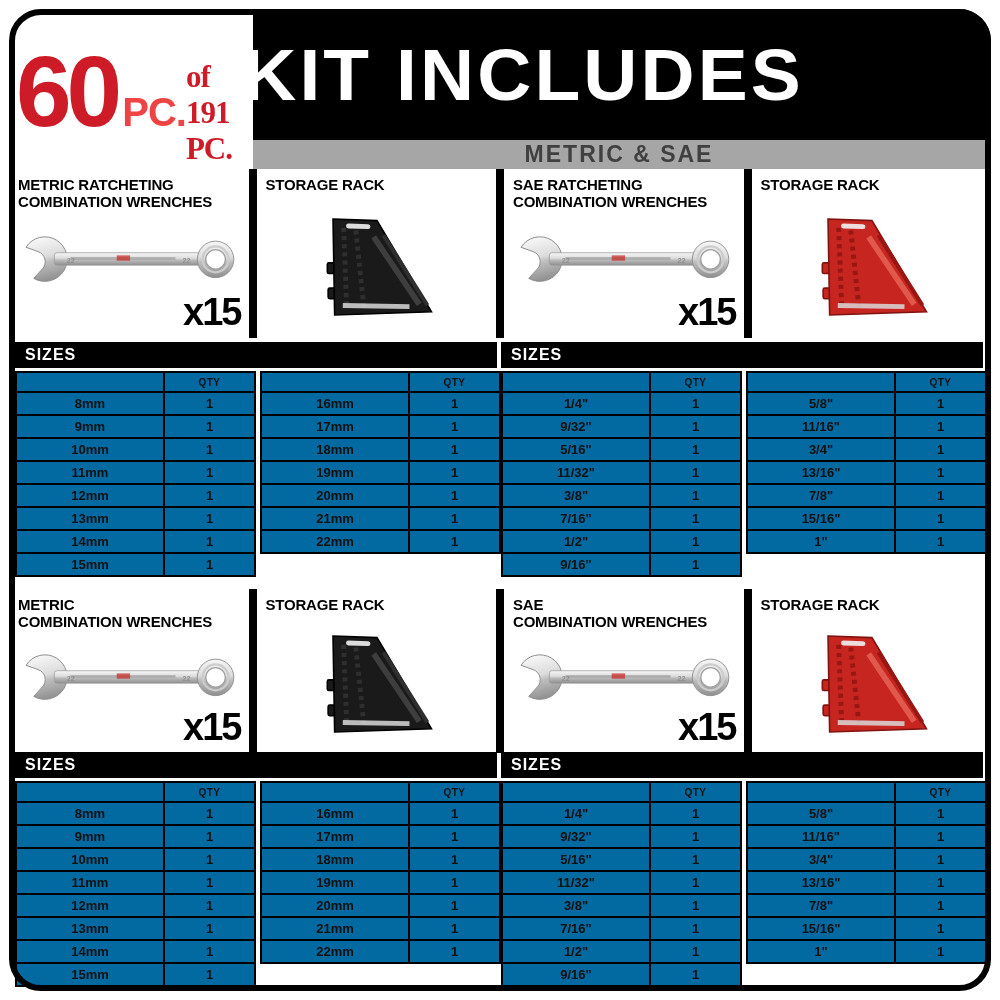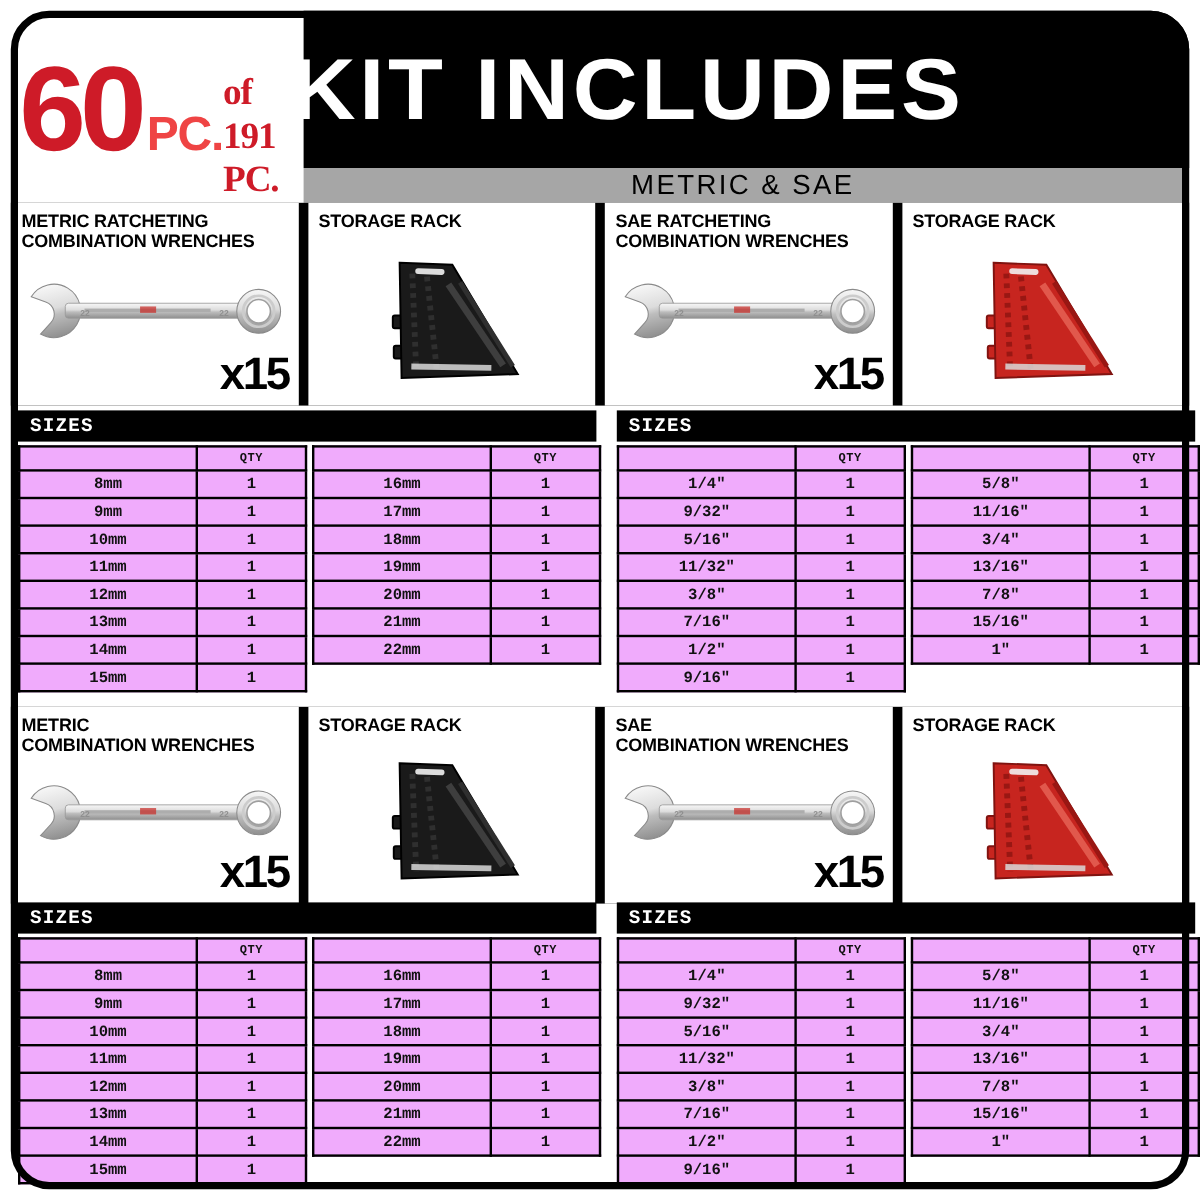--- a/index.html
+++ b/index.html
@@ -17,46 +17,46 @@
   .badge-count{font-size:100px;font-weight:bold;color:#ce1b28;letter-spacing:-5px;}
   .badge-unit{font-size:40px;font-weight:bold;color:#ef4444;margin-left:5px;letter-spacing:-1px;}
   .badge-sub{font-size:31px;font-weight:bold;color:#ce1b28;margin-top:8px;letter-spacing:-1px;align-self:flex-end;margin-right:14px;font-family:Liberation Serif, serif;}
 
   
   .header-block{position:absolute;left:253px;top:9px;width:738px;height:131px;background:#000;
                 border-top-right-radius:32px;display:flex;align-items:center;justify-content:flex-start;z-index:2;}
   .header-title{color:#fff;font-weight:bold;font-size:72px;letter-spacing:3px;transform:scaleX(1.04);}
   .header-band{position:absolute;left:253px;top:140px;width:732px;height:29px;background:#a6a6a6;
                display:flex;align-items:center;justify-content:center;z-index:2;}
-  .header-band-text{color:#000000;font-weight:normal;font-size:23px;letter-spacing:2px;}
+  .header-band-text{color:#404040;font-weight:bold;font-size:23px;letter-spacing:2px;}
 
   
   .panel-row{position:absolute;left:9px;width:982px;background:#000;box-sizing:border-box;
              display:grid;grid-template-columns:repeat(4,1fr);gap:8px;padding:0;z-index:3;}
   #panel-row-0{top:169px;height:169px;}
   #panel-row-1{top:589px;height:164px;text-decoration:underline;}
   .panel{position:relative;background:#fff;overflow:hidden;}
   .panel-title{position:absolute;left:9px;top:8px;right:4px;font-size:15px;font-weight:bold;
                line-height:1.1;letter-spacing:-0.2px;color:#000;z-index:2;text-transform:uppercase;}
   .panel-count{position:absolute;right:8px;bottom:4px;font-size:38px;font-weight:bold;color:#000;
                letter-spacing:-2px;z-index:2;}
   .panel-img{position:absolute;left:0;right:0;top:0;bottom:0;display:flex;align-items:center;justify-content:center;z-index:1;}
   .panel-img.wrench{top:30px;bottom:18px;padding:0 5px;}
   .panel-img.wrench svg{width:97%;height:auto;}
   .panel-img.rack-black svg,.panel-img.rack-red svg{height:122px;width:auto;margin-top:26px;}
 
   
-  .sizes{position:absolute;left:15px;width:970px;display:flex;gap:17px;z-index:3;font-family:Liberation Mono, monospace;}
+  .sizes{position:absolute;left:15px;width:970px;display:flex;gap:4px;z-index:3;}
   #sizes-0{top:342px;}
   #sizes-1{top:752px;}
   .half{width:482px;display:flex;flex-direction:column;}
   .sizes-band{height:26px;background:#000;color:#fff;display:flex;align-items:center;
               padding-left:10px;box-sizing:border-box;font-weight:bold;font-size:16px;letter-spacing:1px;margin-bottom:3px;}
   .subtables{display:flex;gap:4px;align-items:flex-start;}
-  table.sizes-table{border-collapse:collapse;table-layout:fixed;width:239px;background:#f0abfc;}
+  table.sizes-table{border-collapse:collapse;table-layout:fixed;width:239px;background:#0369a1;}
   table.sizes-table td{border:2px solid #000;height:21px;text-align:center;vertical-align:middle;
                        font-weight:bold;color:#111;padding:0;}
   table.sizes-table .thead td{height:18px;font-size:10px;letter-spacing:0.5px;}
   table.sizes-table td.size,table.sizes-table td.qty{font-size:13px;}
   col.c-size{width:148px;} col.c-qty{width:91px;}
 </style>
 </head>
 <body>
 
 <div class="page">

